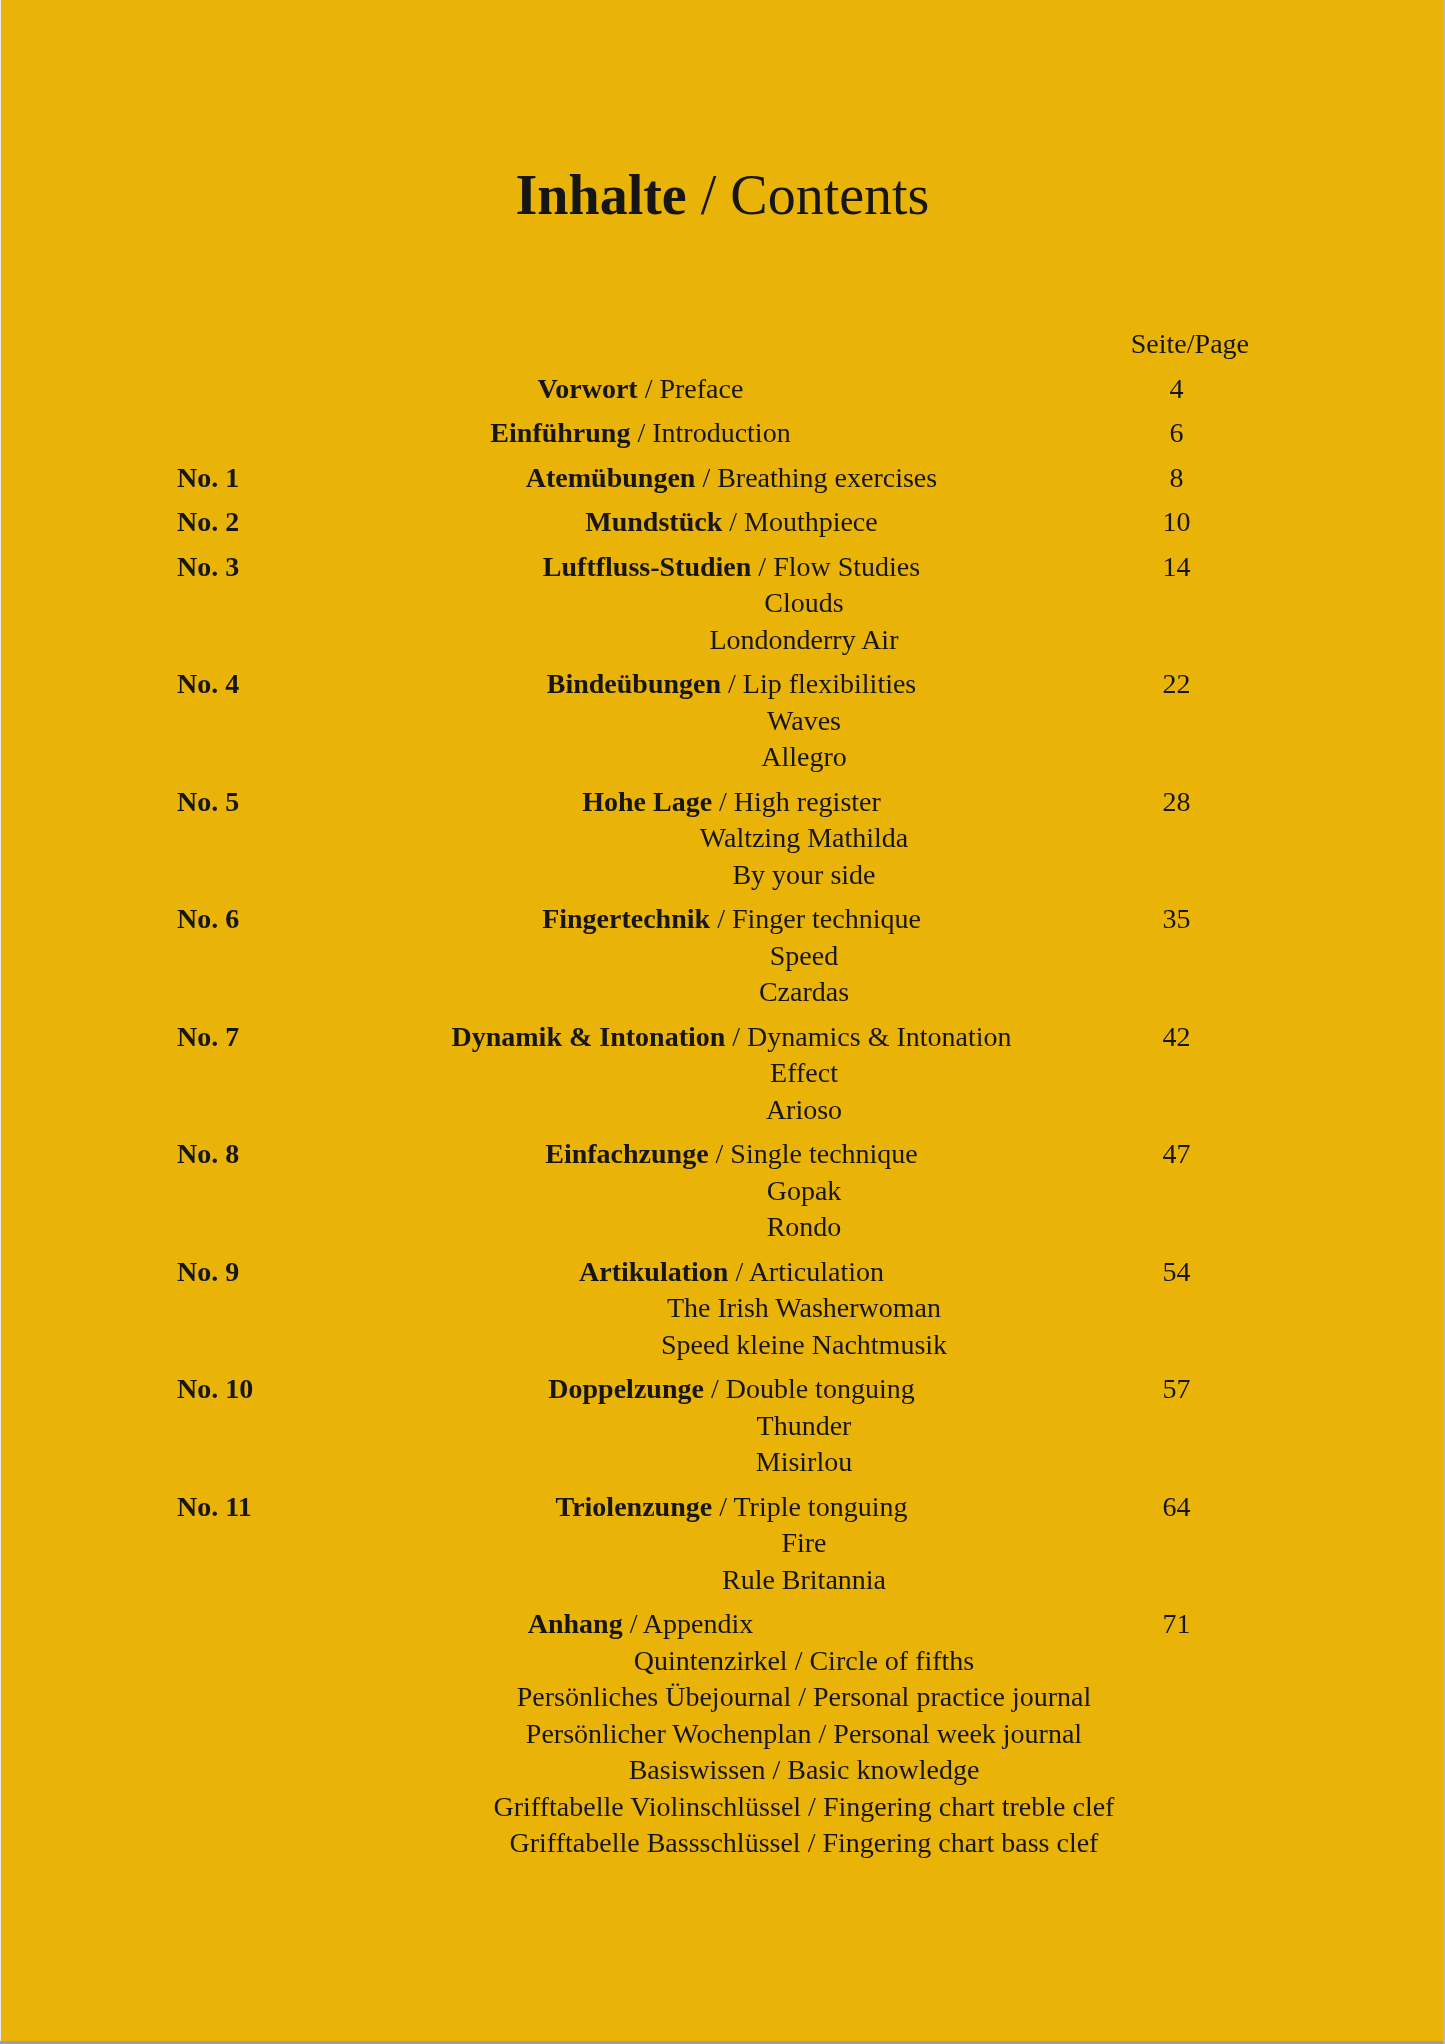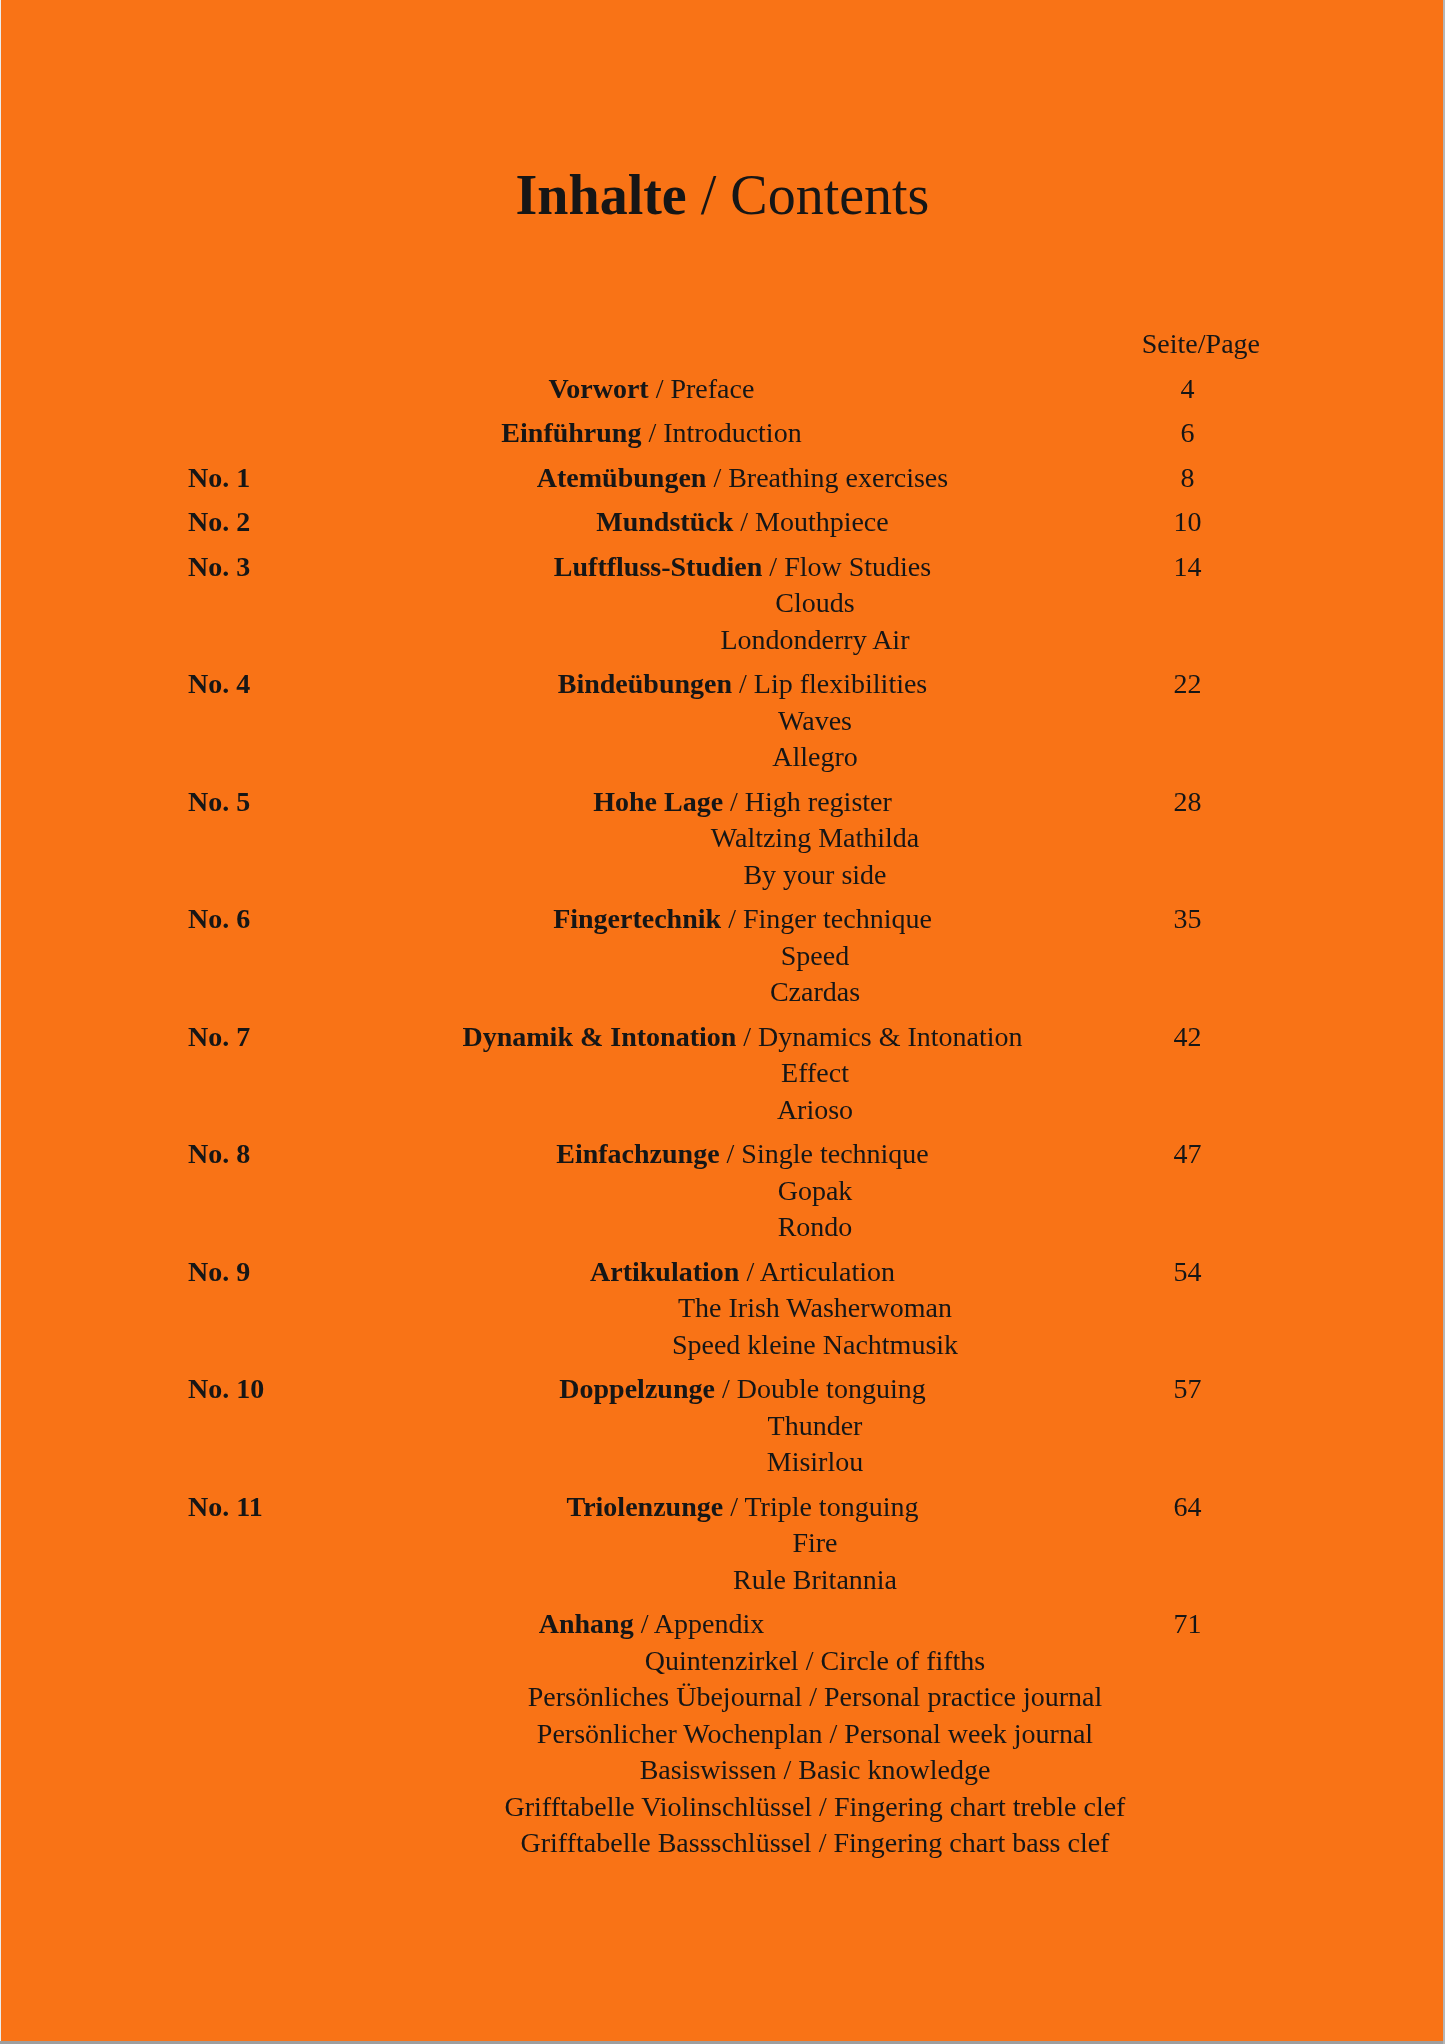--- a/index.html
+++ b/index.html
@@ -4,40 +4,40 @@
 <style>
   html, body {
     margin: 0;
     padding: 0;
     background: #ffffff;
   }
   .doc-page {
     position: relative;
     width: 1445px;
     height: 2044px;
-    background: #f97316;
+    background: #eab308;
     color: #161616;
     font-family: "Liberation Serif", "DejaVu Serif", serif;
     overflow: hidden;
     box-shadow: inset -2px 0 0 #b5b5b5, inset 0 -3px 0 #9e9e9e, inset 1px 0 0 #ececec;
   }
   .doc-title {
     position: absolute;
     top: 163px;
     left: 0;
     width: 100%;
     text-align: center;
     font-size: 56px;
     line-height: 64px;
     white-space: pre;
   }
   .doc-title .b { font-weight: bold; }
   .toc {
     position: absolute;
-    left: 188px;
+    left: 177px;
     top: 326px;
     width: 1072px;
     font-size: 28px;
     line-height: 36.5px;
   }
   .col-header {
     text-align: right;
     margin-bottom: 2px;
   }
   .entry { margin-top: 0; }

